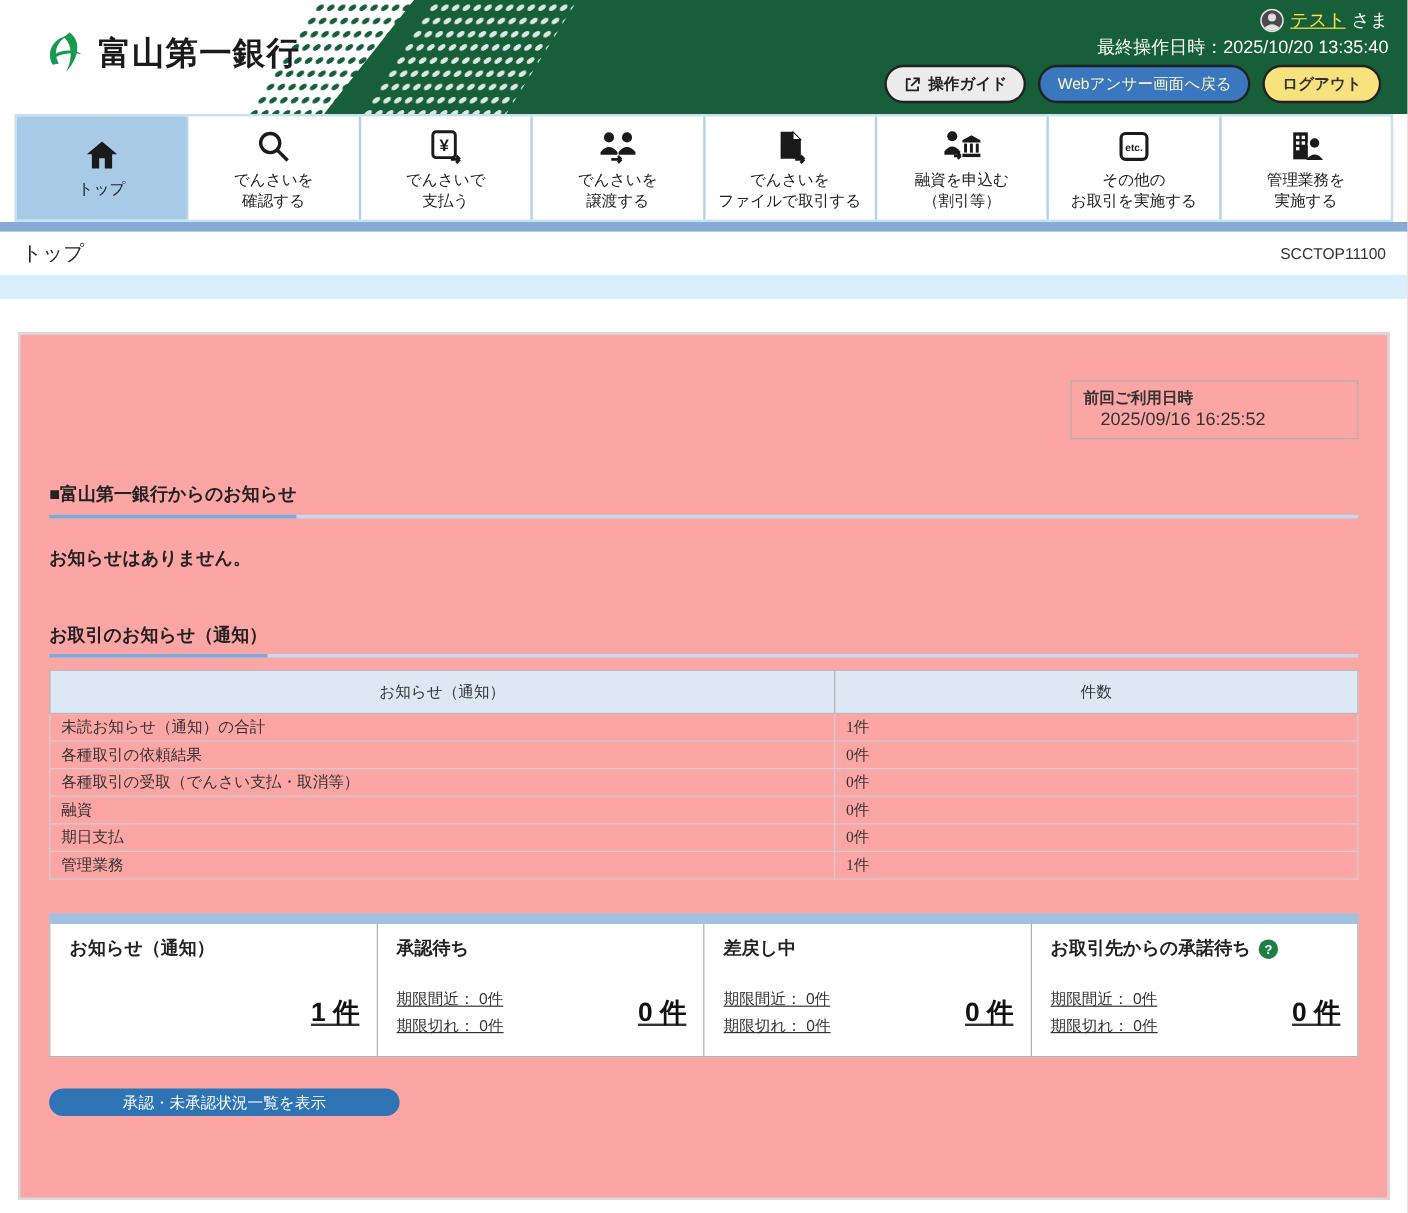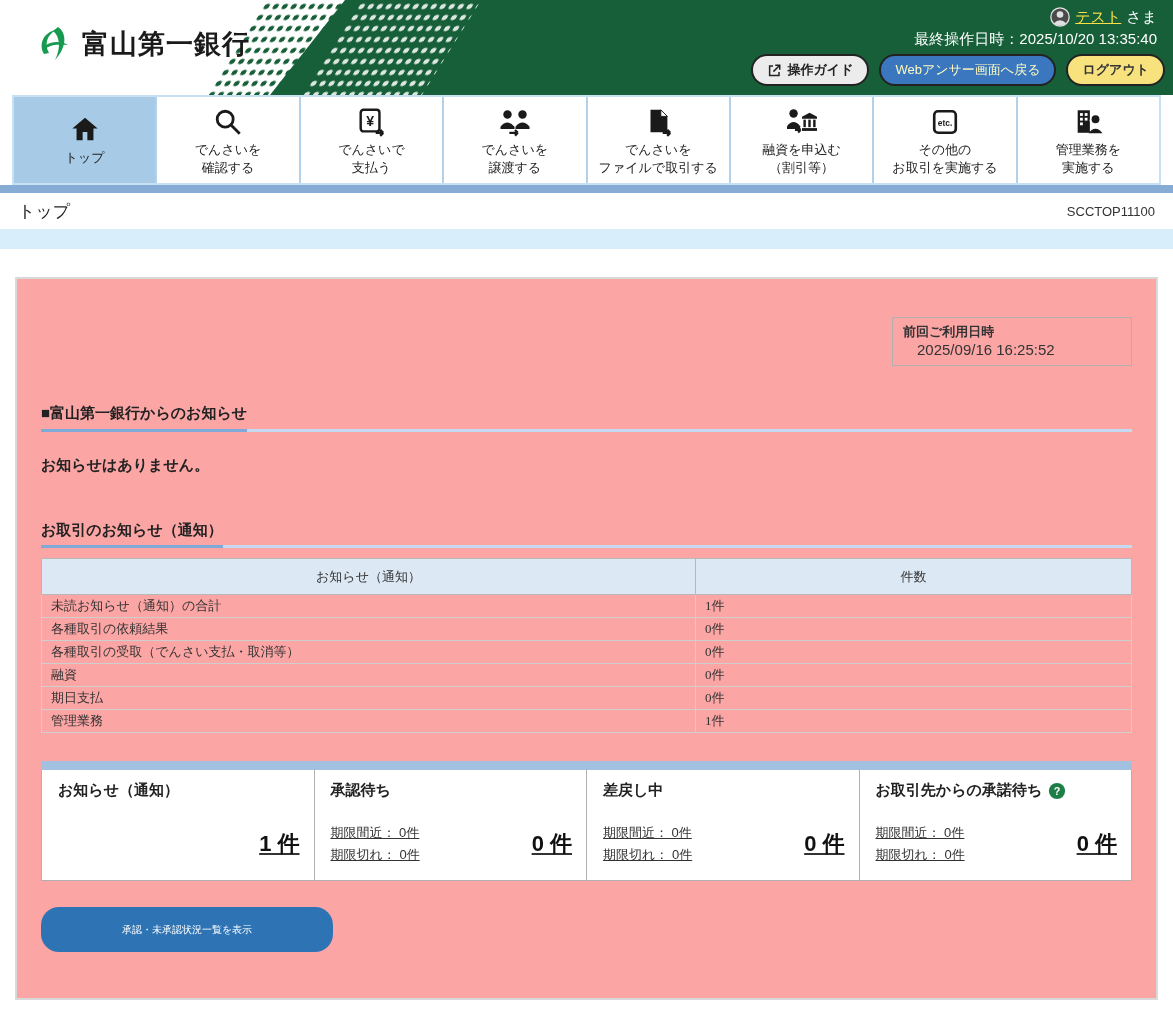--- a/index.html
+++ b/index.html
@@ -17,21 +17,21 @@
   .dots-green { left:235px; width:95px;
     background:radial-gradient(circle,#165f38 2.4px,transparent 3px); background-size:9px 11px; }
   .dots-white { left:330px; width:120px;
     background:radial-gradient(circle,#fff 2.4px,transparent 3px); background-size:9px 11px; opacity:.85; }
   .logo { position:absolute; left:36px; top:24px; display:flex; align-items:center; gap:6px; }
   .logo-text { font-size:27px; font-weight:bold; color:#1a1a1a; letter-spacing:1px; }
   .user-row { position:absolute; top:7px; right:16px; display:flex; align-items:center; gap:5px;
     color:#fff; font-size:15px; }
   .user-link { color:#fde047; text-decoration:underline; cursor:pointer; }
   .last-op { position:absolute; top:30px; right:16px; color:#fff; font-size:15px; }
-  .header-buttons { position:absolute; bottom:9px; right:8px; display:flex; gap:10px; align-items:center; }
+  .header-buttons { position:absolute; bottom:9px; right:22px; display:flex; gap:10px; align-items:center; }
   .hbtn { border-radius:16px; font-size:13px; cursor:pointer; display:flex; align-items:center; gap:6px;
     padding:5px 14px; border:2px solid #222; font-family:inherit; }
   .btn-guide { background:#ececec; color:#222; font-weight:bold; }
   .btn-web { background:#3a77be; color:#fef9c3; }
   .btn-logout { background:#f8e27e; color:#333; font-weight:bold; }
 
   
   .nav-wrap { margin:0 12px; border:2px solid #c7e0f2; display:flex; height:90px; background:#fff; }
   .nav-item { flex:1; display:flex; flex-direction:column; align-items:center; justify-content:center;
     gap:2px; border-left:2px solid #b3d2ea; font-size:13px; color:#222; cursor:pointer; text-align:center; }
@@ -70,22 +70,22 @@
   .summary-topbar { height:9px; background:#a2c1e0; }
   .summary-cards { display:flex; border:1px solid #b0b0b0; border-top:none; height:111px; background:#fff; }
   .card { flex:1; padding:11px 14px 8px 16px; border-left:1px solid #b0b0b0; display:flex; flex-direction:column; }
   .card:first-child { border-left:none; }
   .card-title { font-size:15px; font-weight:bold; color:#222; display:flex; align-items:center; gap:6px; }
   .card-body { display:flex; justify-content:space-between; align-items:center; margin-top:16px; flex:1;text-decoration:underline; }
   .card-lines { font-size:13px; line-height:1.7; }
   .card-count { font-size:22px; font-weight:bold; color:#111; white-space:nowrap; }
   .card-count.solo { margin-left:auto; }
 
-  .approval-btn { margin-top:26px; width:292px; height:45px; border:none; border-radius:18px;
-    background:#2e74b5; color:#fff; font-size:10px; cursor:pointer; font-family:inherit; }
+  .approval-btn { margin-top:26px; width:292px; height:23px; border:none; border-radius:18px;
+    background:#2e74b5; color:#fff; font-size:13px; cursor:pointer; font-family:inherit; }
 
   svg { display:block; }
 </style>
 </head>
 <body>
 
 <div class="header">
   <div class="header-white"></div>
   <div class="dots-strip dots-green"></div>
   <div class="dots-strip dots-white"></div>

